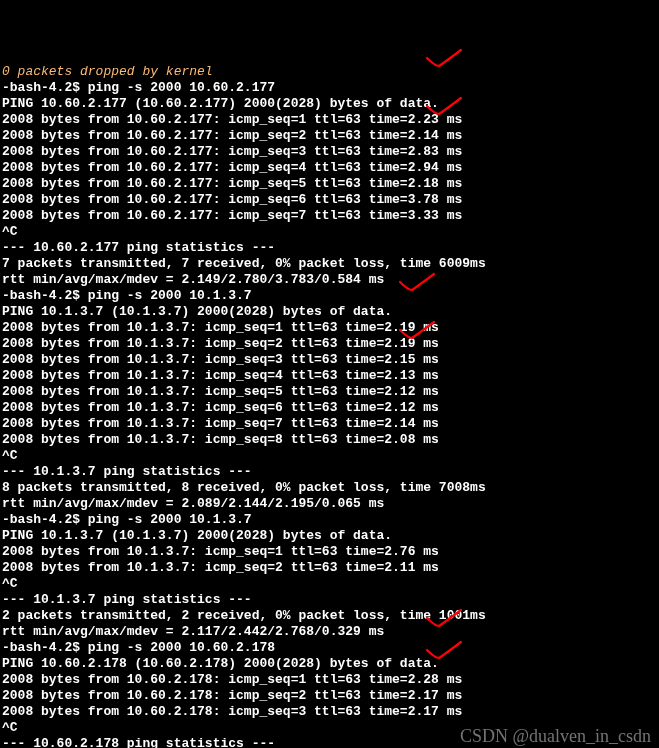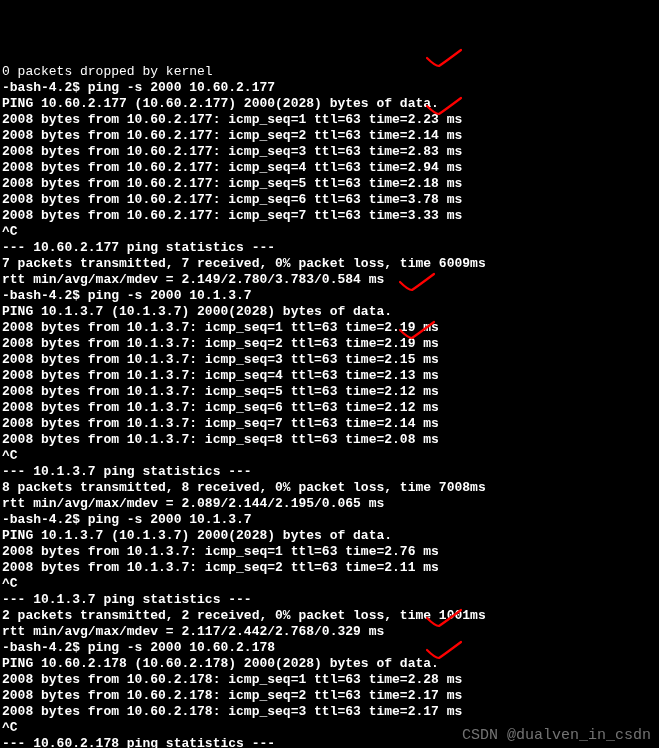--- a/index.html
+++ b/index.html
@@ -17,40 +17,41 @@
       height: 748px;
       overflow: hidden;
       position: relative;
       white-space: pre;
       padding: 0 2px;
     }
     .line {
       white-space: pre;
     }
     .cyan {
-      color: #ffffff;
+      color: #fdba74;
+      font-style: italic;
     }
     .white {
       color: #ffffff;
       font-weight: bold;
     }
     .annotation {
       position: absolute;
       pointer-events: none;
     }
     .annotation svg {
       overflow: visible;
     }
     .watermark {
       position: absolute;
       bottom: 4px;
       right: 8px;
       color: #888;
-      font-size: 15px;
-      font-family: Liberation Mono, monospace;
+      font-size: 18px;
+      font-family: Liberation Serif, serif;
       opacity: 0.85;
       white-space: nowrap;
     }
   </style>
 </head>
 <body>
 
 
 
 <div id="terminal-output"><div class="line cyan">0 packets dropped by kernel</div><div class="line white">-bash-4.2$ ping -s 2000 10.60.2.177</div><div class="line white">PING 10.60.2.177 (10.60.2.177) 2000(2028) bytes of data.</div><div class="line white">2008 bytes from 10.60.2.177: icmp_seq=1 ttl=63 time=2.23 ms</div><div class="line white">2008 bytes from 10.60.2.177: icmp_seq=2 ttl=63 time=2.14 ms</div><div class="line white">2008 bytes from 10.60.2.177: icmp_seq=3 ttl=63 time=2.83 ms</div><div class="line white">2008 bytes from 10.60.2.177: icmp_seq=4 ttl=63 time=2.94 ms</div><div class="line white">2008 bytes from 10.60.2.177: icmp_seq=5 ttl=63 time=2.18 ms</div><div class="line white">2008 bytes from 10.60.2.177: icmp_seq=6 ttl=63 time=3.78 ms</div><div class="line white">2008 bytes from 10.60.2.177: icmp_seq=7 ttl=63 time=3.33 ms</div><div class="line white">^C</div><div class="line white">--- 10.60.2.177 ping statistics ---</div><div class="line white">7 packets transmitted, 7 received, 0% packet loss, time 6009ms</div><div class="line white">rtt min/avg/max/mdev = 2.149/2.780/3.783/0.584 ms</div><div class="line white">-bash-4.2$ ping -s 2000 10.1.3.7</div><div class="line white">PING 10.1.3.7 (10.1.3.7) 2000(2028) bytes of data.</div><div class="line white">2008 bytes from 10.1.3.7: icmp_seq=1 ttl=63 time=2.19 ms</div><div class="line white">2008 bytes from 10.1.3.7: icmp_seq=2 ttl=63 time=2.19 ms</div><div class="line white">2008 bytes from 10.1.3.7: icmp_seq=3 ttl=63 time=2.15 ms</div><div class="line white">2008 bytes from 10.1.3.7: icmp_seq=4 ttl=63 time=2.13 ms</div><div class="line white">2008 bytes from 10.1.3.7: icmp_seq=5 ttl=63 time=2.12 ms</div><div class="line white">2008 bytes from 10.1.3.7: icmp_seq=6 ttl=63 time=2.12 ms</div><div class="line white">2008 bytes from 10.1.3.7: icmp_seq=7 ttl=63 time=2.14 ms</div><div class="line white">2008 bytes from 10.1.3.7: icmp_seq=8 ttl=63 time=2.08 ms</div><div class="line white">^C</div><div class="line white">--- 10.1.3.7 ping statistics ---</div><div class="line white">8 packets transmitted, 8 received, 0% packet loss, time 7008ms</div><div class="line white">rtt min/avg/max/mdev = 2.089/2.144/2.195/0.065 ms</div><div class="line white">-bash-4.2$ ping -s 2000 10.1.3.7</div><div class="line white">PING 10.1.3.7 (10.1.3.7) 2000(2028) bytes of data.</div><div class="line white">2008 bytes from 10.1.3.7: icmp_seq=1 ttl=63 time=2.76 ms</div><div class="line white">2008 bytes from 10.1.3.7: icmp_seq=2 ttl=63 time=2.11 ms</div><div class="line white">^C</div><div class="line white">--- 10.1.3.7 ping statistics ---</div><div class="line white">2 packets transmitted, 2 received, 0% packet loss, time 1001ms</div><div class="line white">rtt min/avg/max/mdev = 2.117/2.442/2.768/0.329 ms</div><div class="line white">-bash-4.2$ ping -s 2000 10.60.2.178</div><div class="line white">PING 10.60.2.178 (10.60.2.178) 2000(2028) bytes of data.</div><div class="line white">2008 bytes from 10.60.2.178: icmp_seq=1 ttl=63 time=2.28 ms</div><div class="line white">2008 bytes from 10.60.2.178: icmp_seq=2 ttl=63 time=2.17 ms</div><div class="line white">2008 bytes from 10.60.2.178: icmp_seq=3 ttl=63 time=2.17 ms</div><div class="line white">^C</div><div class="line white">--- 10.60.2.178 ping statistics ---</div></div>

